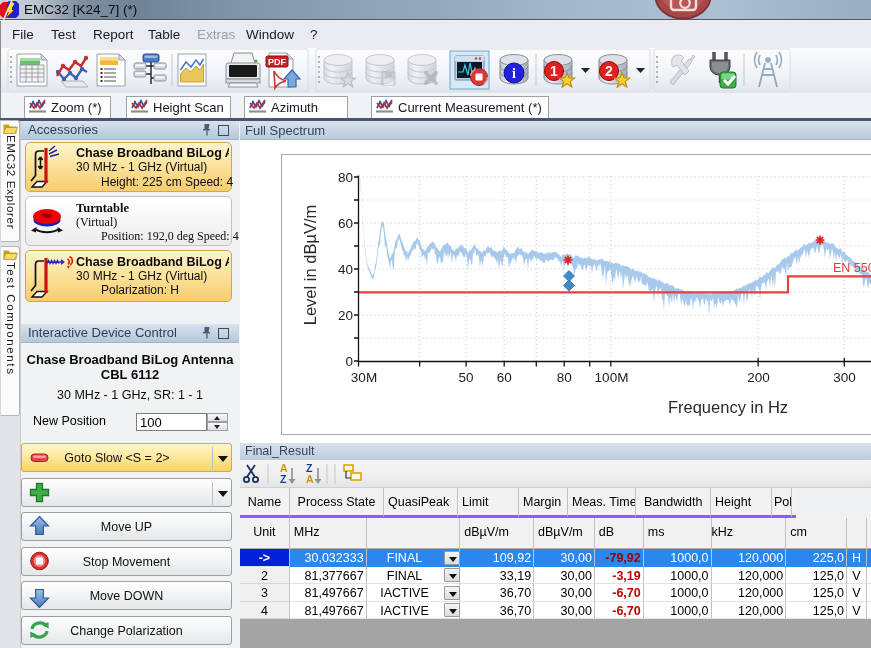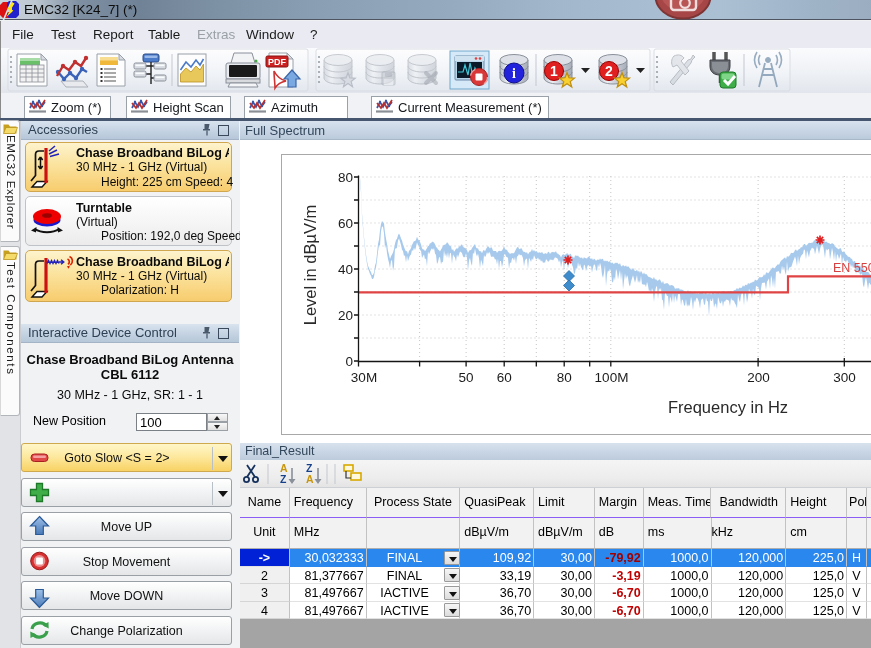--- a/index.html
+++ b/index.html
@@ -24,21 +24,21 @@
 #vstrip {left:0; top:120.5px; width:21px; height:527.5px; background:#e2e3e7; border-right:1px solid #cacccf;}
 .sidetab {position:absolute; left:0px; width:20px; background:#fbfbfb; border:1px solid #b2b5ba; border-left:1px solid #d8d8d8; border-radius:0 3px 3px 0;}
 .sidetab .vtxt {position:absolute; left:3.5px; writing-mode:vertical-rl; font-size:11.5px; color:#1a1a1a; white-space:nowrap; letter-spacing:0.7px;}
 .phead {position:absolute; left:21px; width:218px; height:19px;
  background:linear-gradient(180deg,#d9e3ef 0%,#c6d4e3 50%,#b6c7d9 100%);
  border-bottom:1px solid #a4b4c6; font-size:13px; color:#2e4154; line-height:18px; padding-left:7px;}
 .pinico {position:absolute; top:3px; width:10px; height:12px;}
 .sqico {position:absolute; top:4px; width:11px; height:11px; border:1.5px solid #3a4a5c;}
 .card {position:absolute; left:25px; width:207px; border-radius:5px; font-size:12px; color:#0b0b0b;}
 .cardY {background:linear-gradient(180deg,#fdf3cd 0%,#fbe39e 45%,#f7cc6e 100%); border:1px solid #d0a74f;}
-.cardW {background:linear-gradient(180deg,#ffffff 0%,#f4f4f4 60%,#ebebeb 100%); border:1px solid #bfc3c7;}
+.cardW {background:linear-gradient(180deg,#ffffff 0%,#f4f4f4 60%,#ebebeb 100%); border:1px solid #bfc3c7;font-family:Liberation Serif, serif;}
 .card .t1 {position:absolute; left:50px; top:3.5px; font-weight:bold; font-size:12.5px; white-space:nowrap; overflow:hidden; max-width:153px;}
 .card .t2 {position:absolute; left:50px; top:17.5px; white-space:nowrap;}
 .card .t3 {position:absolute; left:50px; top:32px; white-space:nowrap;margin-left:25px;}
 .idctxt {position:absolute; width:218px; left:21px; text-align:center; color:#0a0a0a;}
 
 .ibtn {position:absolute; left:21px; width:211px; height:29px; border:1px solid #9aa0a6; border-radius:3px;
  background:linear-gradient(180deg,#ffffff 0%,#f3f4f5 45%,#e4e6e8 100%); font-size:12.5px; color:#111;}
 .ibtn.yel {background:linear-gradient(180deg,#fff6c8 0%,#fde9a0 45%,#f8d264 100%); border:1px solid #cfa94e;}
 .ibtn .lbl {position:absolute; top:7px; width:100%; text-align:center;}
 .ibtn .lbl.short {width:190px;}
@@ -46,21 +46,21 @@
 .ibtn .darr {position:absolute; left:196px; top:12px; width:0; height:0; border-left:5px solid transparent; border-right:5px solid transparent; border-top:6px solid #111;}
 .bico {position:absolute; left:10px; top:6px; width:17px; height:17px;}
 
 #fshead {left:240px; top:120.5px; width:631px; height:19.5px; background:linear-gradient(180deg,#d8e2ee 0%,#c8d5e4 55%,#bccbdc 100%); border-bottom:1px solid #a8b8c8; font-size:13px; color:#33475c; line-height:19px; padding-left:5px;}
 #chartwrap {left:240px; top:140px; width:631px; height:303px; background:#fff;}
 #frhead {left:240px; top:443px; width:631px; height:16.5px; background:linear-gradient(180deg,#d8e2ee 0%,#c8d5e4 55%,#bccbdc 100%); font-size:12.5px; color:#33475c; line-height:16px; padding-left:5px;}
 #frtbar {left:240px; top:459.5px; width:631px; height:28px; background:linear-gradient(180deg,#f5f5f5 0%,#ececec 70%,#e4e4e4 100%); border-bottom:1px solid #cdd0d4;}
 
 .trow {position:absolute; left:240px; width:631px; display:flex;}
 .trow div {border-right:1px solid #c2c2c2; height:100%; font-size:12.5px; padding:0 2px; white-space:nowrap; overflow:hidden;}
-.hrow div {background:#f2f2f2; border-bottom:1px solid #8b5cf6; padding-top:7.5px;}
+.hrow div {background:#f2f2f2; border-bottom:3px solid #8b5cf6; padding-top:7.5px;}
 .urow div {background:#f2f2f2; border-bottom:1px solid #aeaeae; padding-top:7px;}
 .drow div {background:#fff; border-bottom:1px solid #e2e2e2; padding-top:2px; text-align:right;}
 .drow div.namec {background:#f0f0f0; text-align:center; border-bottom:1px solid #d5d5d5;}
 .c0{width:50px;} .c1{width:77px;} .c2{width:94px;} .c3{width:74px;} .c4{width:61px;} .c5{width:49px;} .c6{width:68px;} .c7{width:75px;} .c8{width:61px;} .c9{width:20px; text-align:center !important;} .c10{width:3px; border-right:none !important;}
 .neg {color:#c00000; font-weight:bold;}
 .sel{background:#2a87ee !important;color:#fff;border-bottom:1px solid #2a87ee !important;}
 #grayb {left:240px; top:619px; width:631px; height:29px; background:#a4a4a4;}
 .dd {position:absolute; width:16px; height:14px; background:linear-gradient(180deg,#f6f6f6,#dcdcdc); border:1px solid #9a9a9a; border-radius:1px;}
 .dd:after {content:""; position:absolute; left:4px; top:5px; border-left:4px solid transparent; border-right:4px solid transparent; border-top:5px solid #111;}
 </style>
@@ -558,21 +558,20 @@
   <path d="M568 255.5 V264.5 M563.5 260 H572.5 M564.8 256.8 L571.2 263.2 M564.8 263.2 L571.2 256.8"></path>
   <path d="M820 235.5 V244.5 M815.5 240 H824.5 M816.8 236.8 L823.2 243.2 M816.8 243.2 L823.2 236.8"></path>
  </g>
  <g fill="#3f8ccc" stroke="#2a6da8" stroke-width="0.8">
   <path d="M569 270.5 L574.5 276 L569 281.5 L563.5 276 Z"></path>
   <path d="M569 280 L574.5 285.5 L569 291 L563.5 285.5 Z"></path>
  </g>
 </svg>
 <div class="abs trow hrow" style="top:487.5px; height:30.5px;">
  <div class="c0" style="text-align:center">Name</div>
-    <div class="c1" style="padding-left:4px">Frequency</div>
  <div class="c2" style="text-align:center">Process State</div>
     <div class="c3" style="padding-left:4px">QuasiPeak</div>
  <div class="c4" style="padding-left:4px">Limit</div>
     <div class="c5" style="padding-left:4px">Margin</div>
  <div class="c6" style="padding-left:4px">Meas. Time</div>
     <div class="c7" style="padding-left:8px">Bandwidth</div>
  <div class="c8" style="padding-left:4px">Height</div>
     <div class="c9">Pol</div>
     <div class="c10"></div>
 </div>

